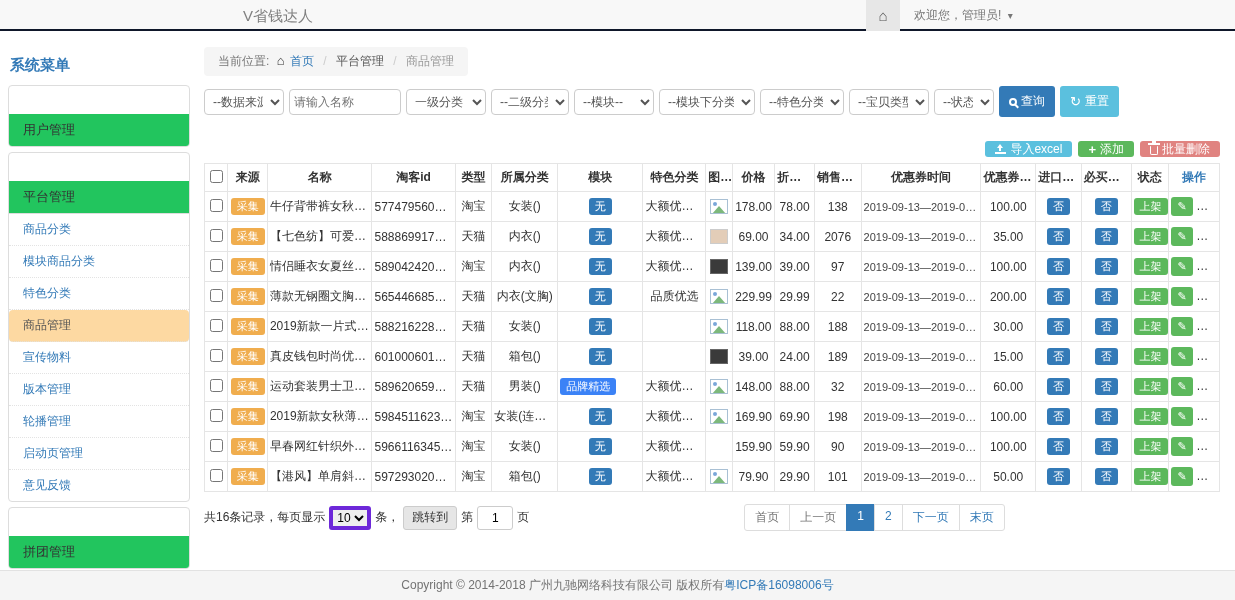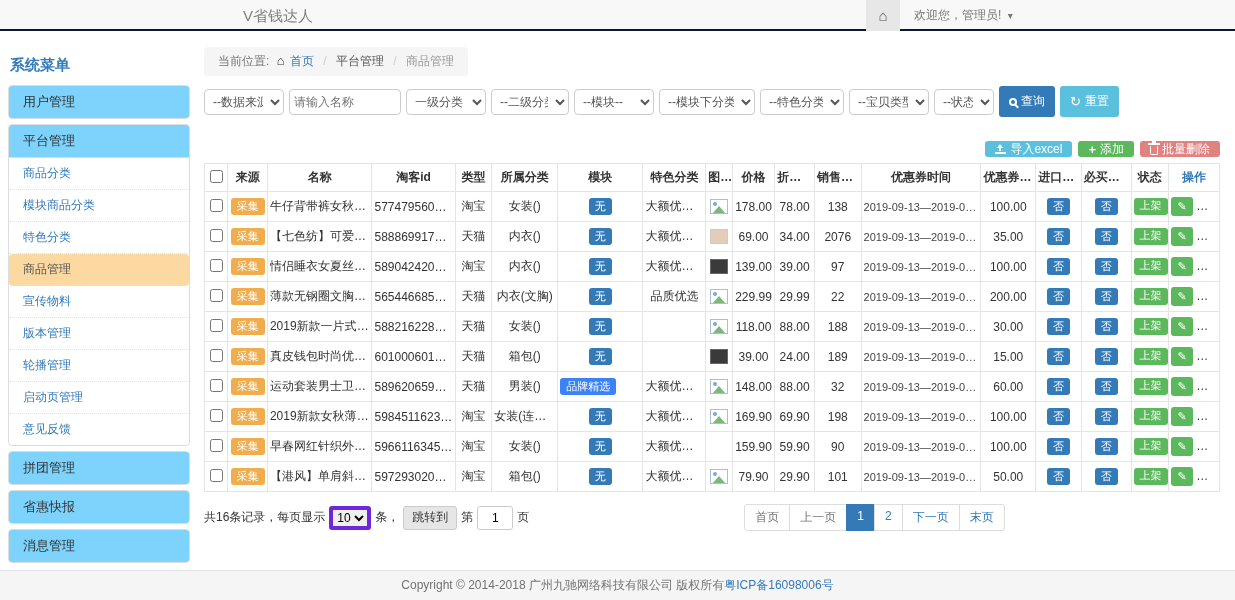--- a/index.html
+++ b/index.html
@@ -15,21 +15,21 @@
   .home-box { width:34px; height:31px; background:#e7e7e7; display:flex; align-items:center;
               justify-content:center; cursor:pointer; }
   .home-glyph { font-size:15px; color:#555; }
   .welcome { margin-left:14px; color:#777; font-size:12px; cursor:pointer; }
   .welcome .caret { font-size:10px; color:#777; margin-left:3px; }
 
   
   .sidebar { position:absolute; top:54px; left:8px; width:182px; }
   .sidebar-title { color:#337ab7; font-weight:bold; font-size:15px; padding:2px 2px 10px 2px; }
   .panel { background:#fff; border:1px solid #ddd; border-radius:4px; margin-bottom:5px; overflow:hidden; }
-  .panel-heading { background:#7dd3fc; padding:7px 14px; font-size:13px; color:#333; cursor:pointer; }
+  .panel-heading { background:#22c55e; padding:7px 14px; font-size:13px; color:#333; cursor:pointer;margin-top:28px; }
   .panel.expanded .panel-heading { border-bottom:1px solid #ddd; }
   .submenu-item { display:block; padding:7px 14px; font-size:12px; color:#337ab7;
                   text-decoration:none; border-bottom:1px dotted #e3e3e3; cursor:pointer; }
   .submenu-item:last-of-type { border-bottom:none; }
   .submenu-item[data-active="true"] { background:#fdd9a2; border-radius:4px; color:#555; }
 
   
   .main { position:absolute; top:47px; left:204px; width:1016px; }
 
   .breadcrumb { display:inline-block; background:#f5f5f5; border-radius:4px;
@@ -71,21 +71,21 @@
   
   table { width:100%; border-collapse:collapse; table-layout:fixed; font-size:12px; }
   th,td { border:1px solid #e5e5e5; padding:5px 2px; text-align:center;
           white-space:nowrap; overflow:hidden; text-overflow:ellipsis; }
   th { font-weight:bold; color:#333; background:#fff; }
   th.op-head { color:#337ab7; }
   td.time-cell { font-size:11px; color:#444; }
   .badge { display:inline-block; padding:2px 6px; border-radius:3px; color:#fff; font-size:11px; line-height:1.25; }
   .badge.orange { background:#f0ad4e; }
   .badge.blue { background:#337ab7; }
-  .badge.green { background:#5cb85c;font-family:Liberation Mono, monospace; }
+  .badge.green { background:#5cb85c; }
   .mod-badge[data-variant="blue"] { background:#337ab7; }
   .mod-badge[data-variant="orange"] { background:#3b82f6; }
   .mod-extra { margin-left:2px; color:#444; }
   .mod-extra:empty { display:none; }
   .thumb { display:inline-block; width:18px; height:15px; vertical-align:middle; }
   .thumb[data-icon="img"]  { border:1px solid #a9c0d4; background:#fff; position:relative; overflow:hidden; }
   .thumb[data-icon="img"]::before { content:""; position:absolute; left:2px; top:2px; width:4px; height:4px; border-radius:50%; background:#7aa7d8; }
   .thumb[data-icon="img"]::after  { content:""; position:absolute; left:1px; bottom:-1px; border-left:7px solid transparent; border-right:7px solid transparent; border-bottom:8px solid #7cb87c; }
   .thumb[data-icon="photo"] { background:#e3cdb8; border:1px solid #ccc; }
   .thumb[data-icon="dark"]  { background:#3a3a3a; border:1px solid #666; }

